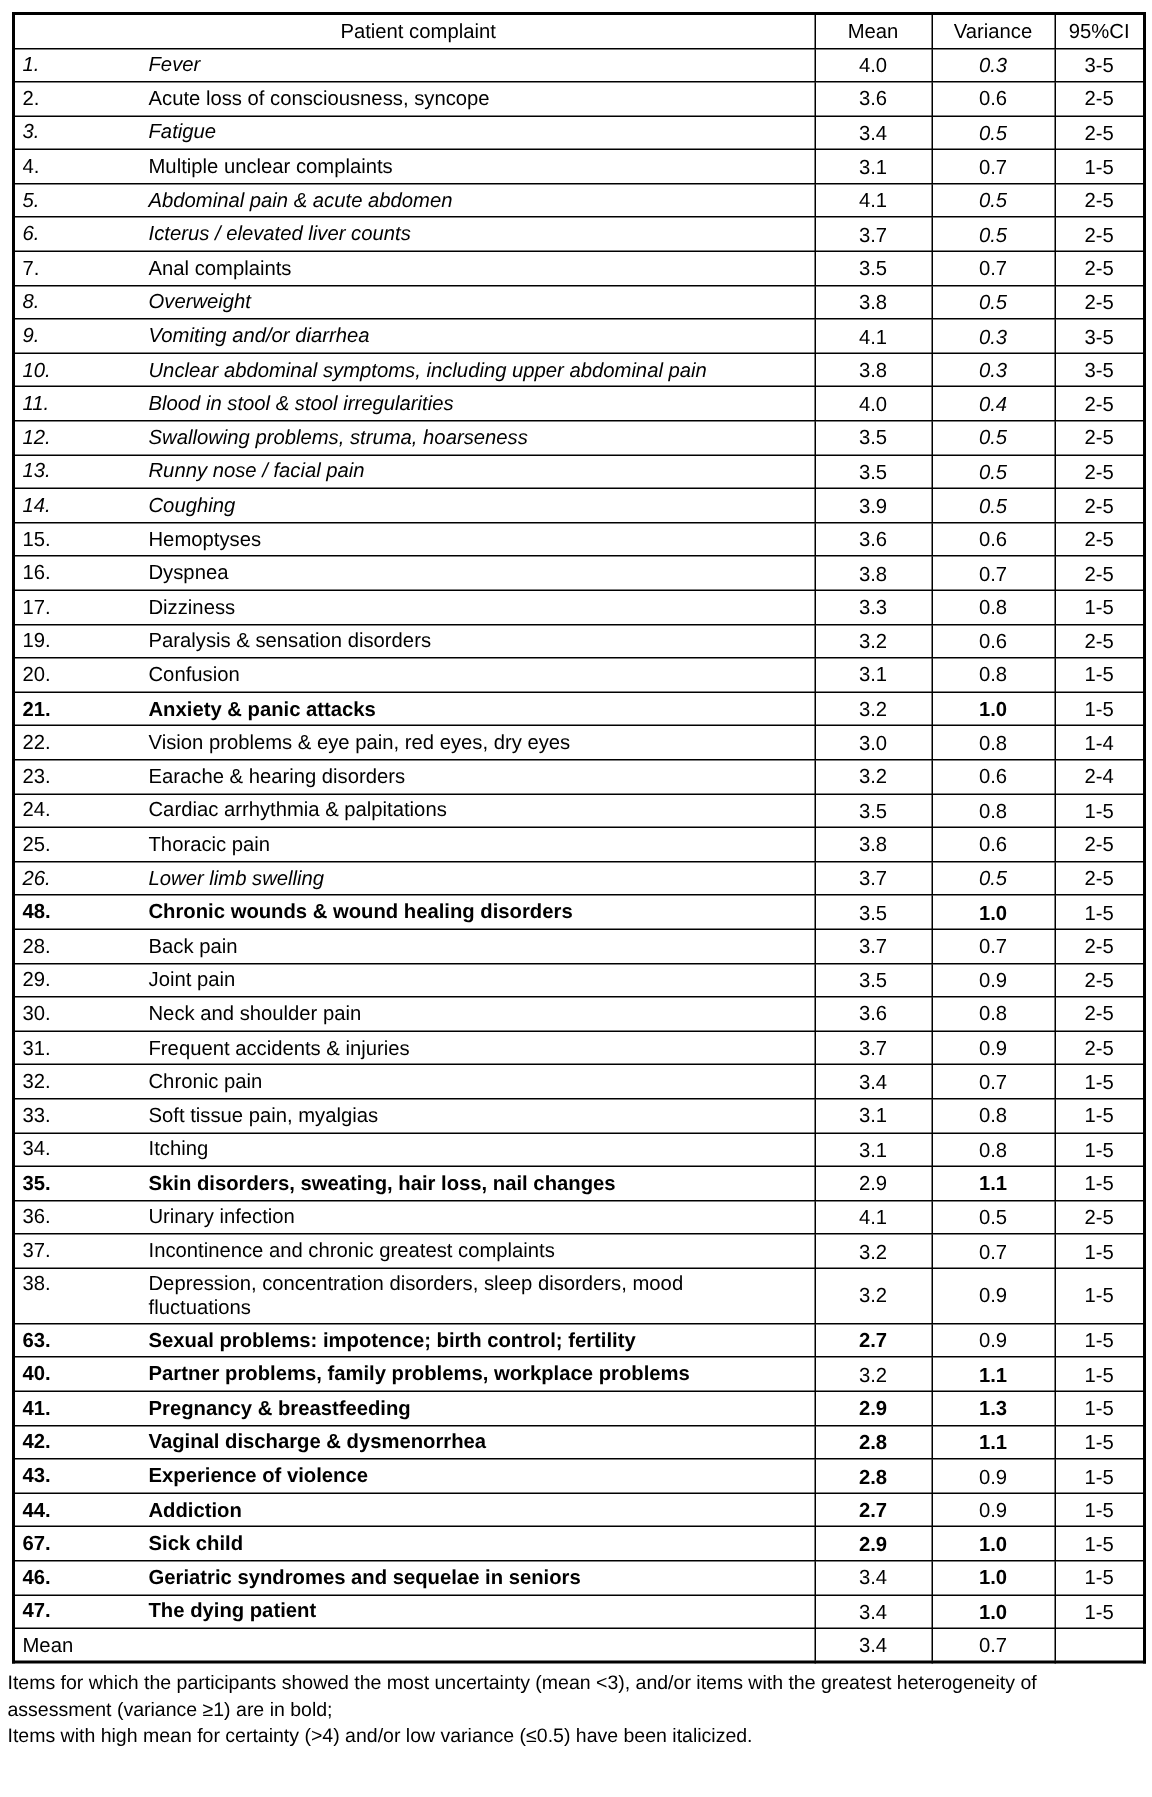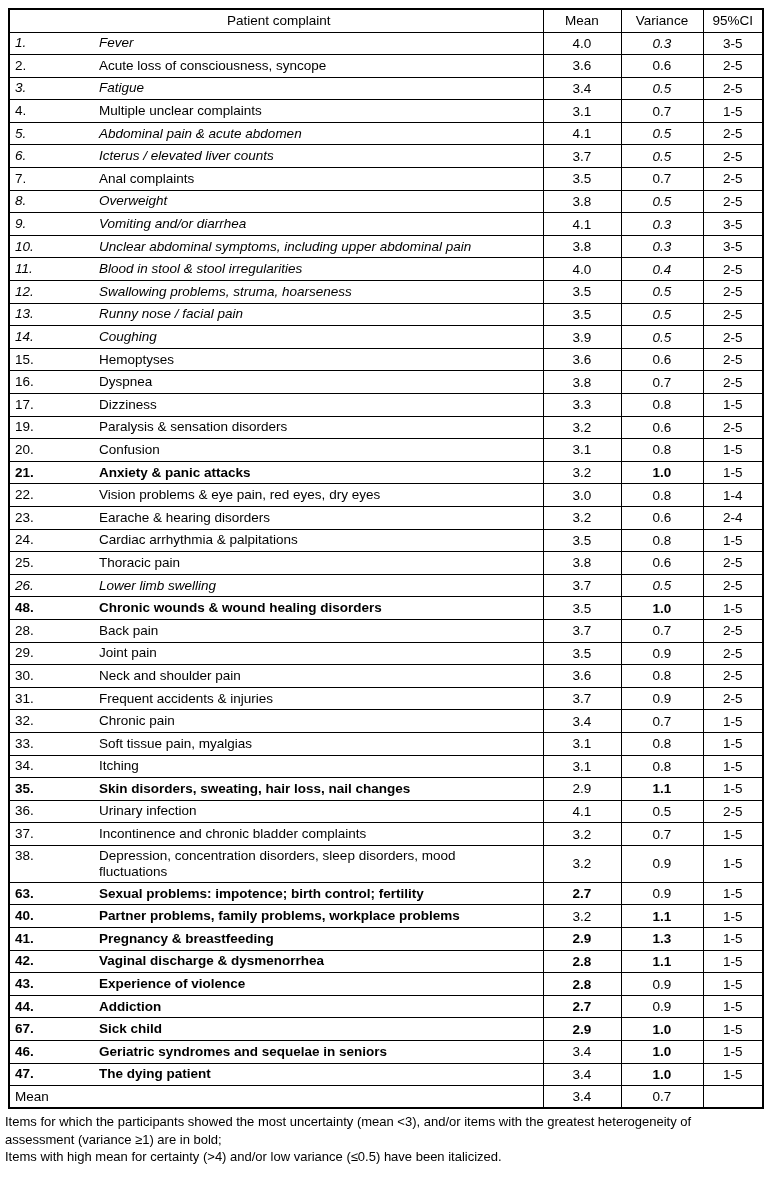--- a/index.html
+++ b/index.html
@@ -451,21 +451,21 @@
             </div>
           </td>
           <td class="c-center">4.1</td>
           <td class="c-center">0.5</td>
           <td class="c-center">2-5</td>
         </tr>
         <tr class="datarow">
           <td class="c-complaint">
             <div class="cwrap">
               <span class="num">37.</span>
-              <span class="lbl">Incontinence and chronic bladder complaints</span>
+              <span class="lbl">Incontinence and chronic greatest complaints</span>
             </div>
           </td>
           <td class="c-center">3.2</td>
           <td class="c-center">0.7</td>
           <td class="c-center">1-5</td>
         </tr>
         <tr class="datarow tall">
           <td class="c-complaint">
             <div class="cwrap">
               <span class="num">38.</span>

